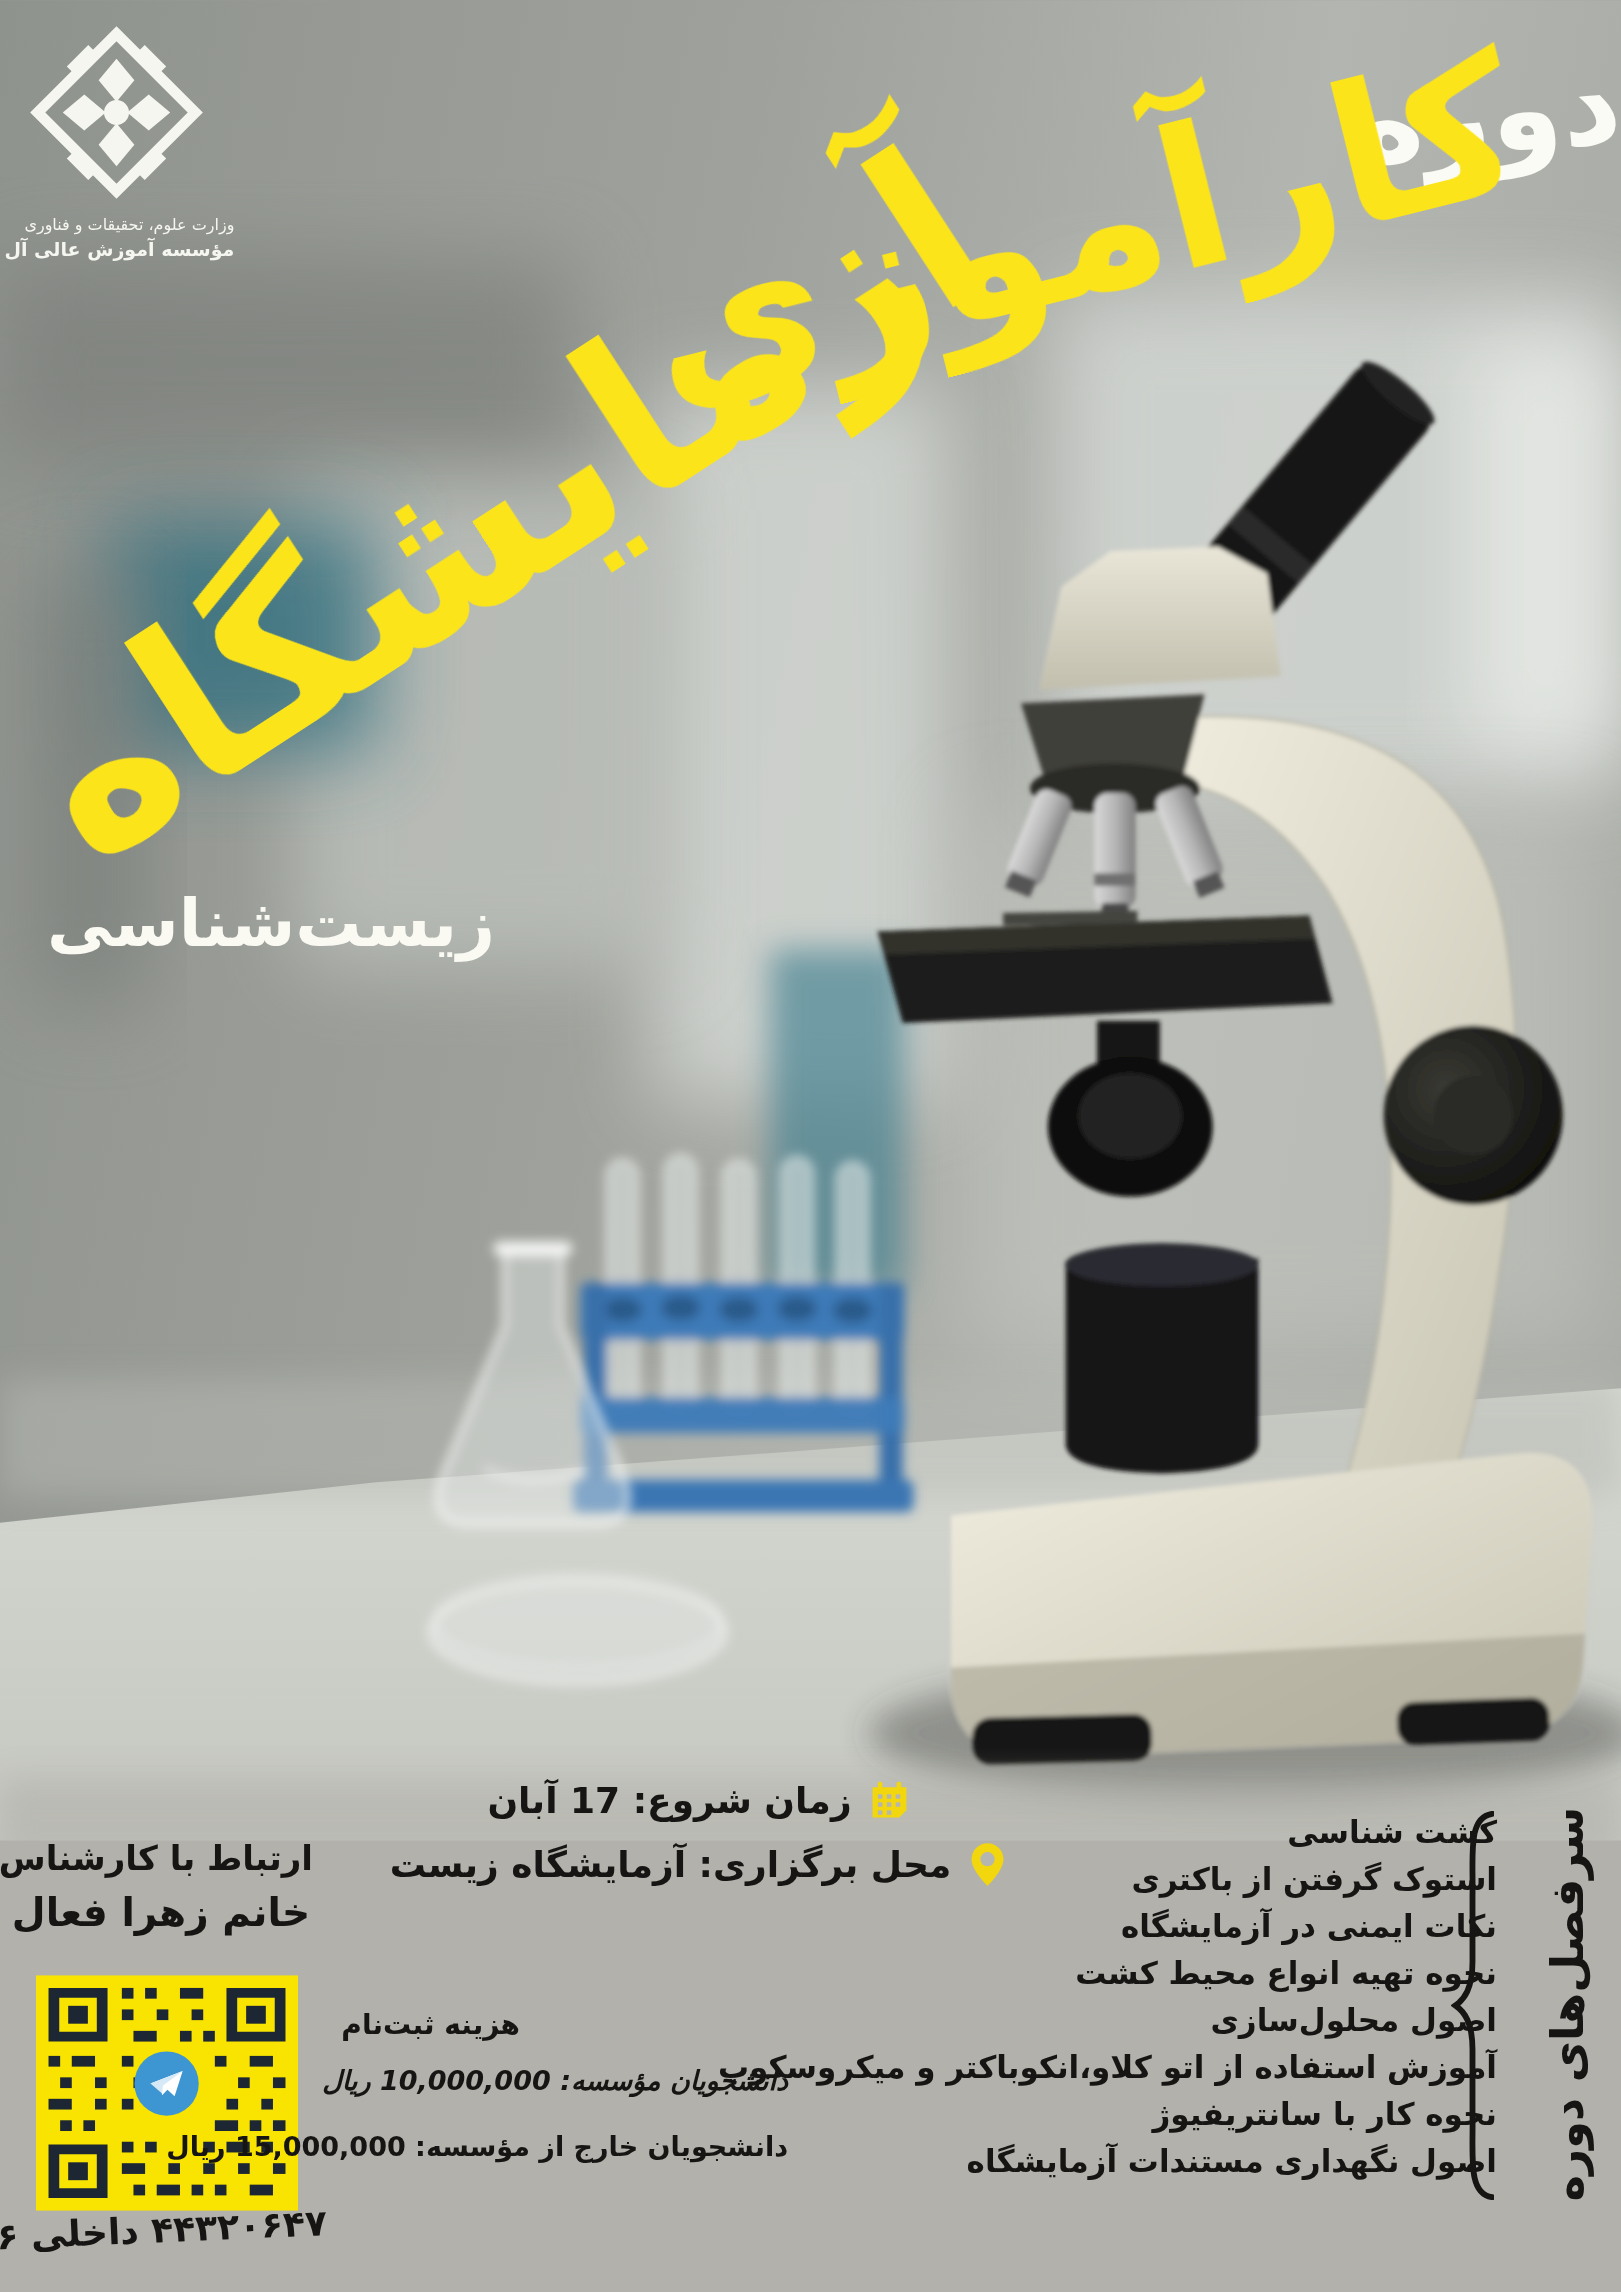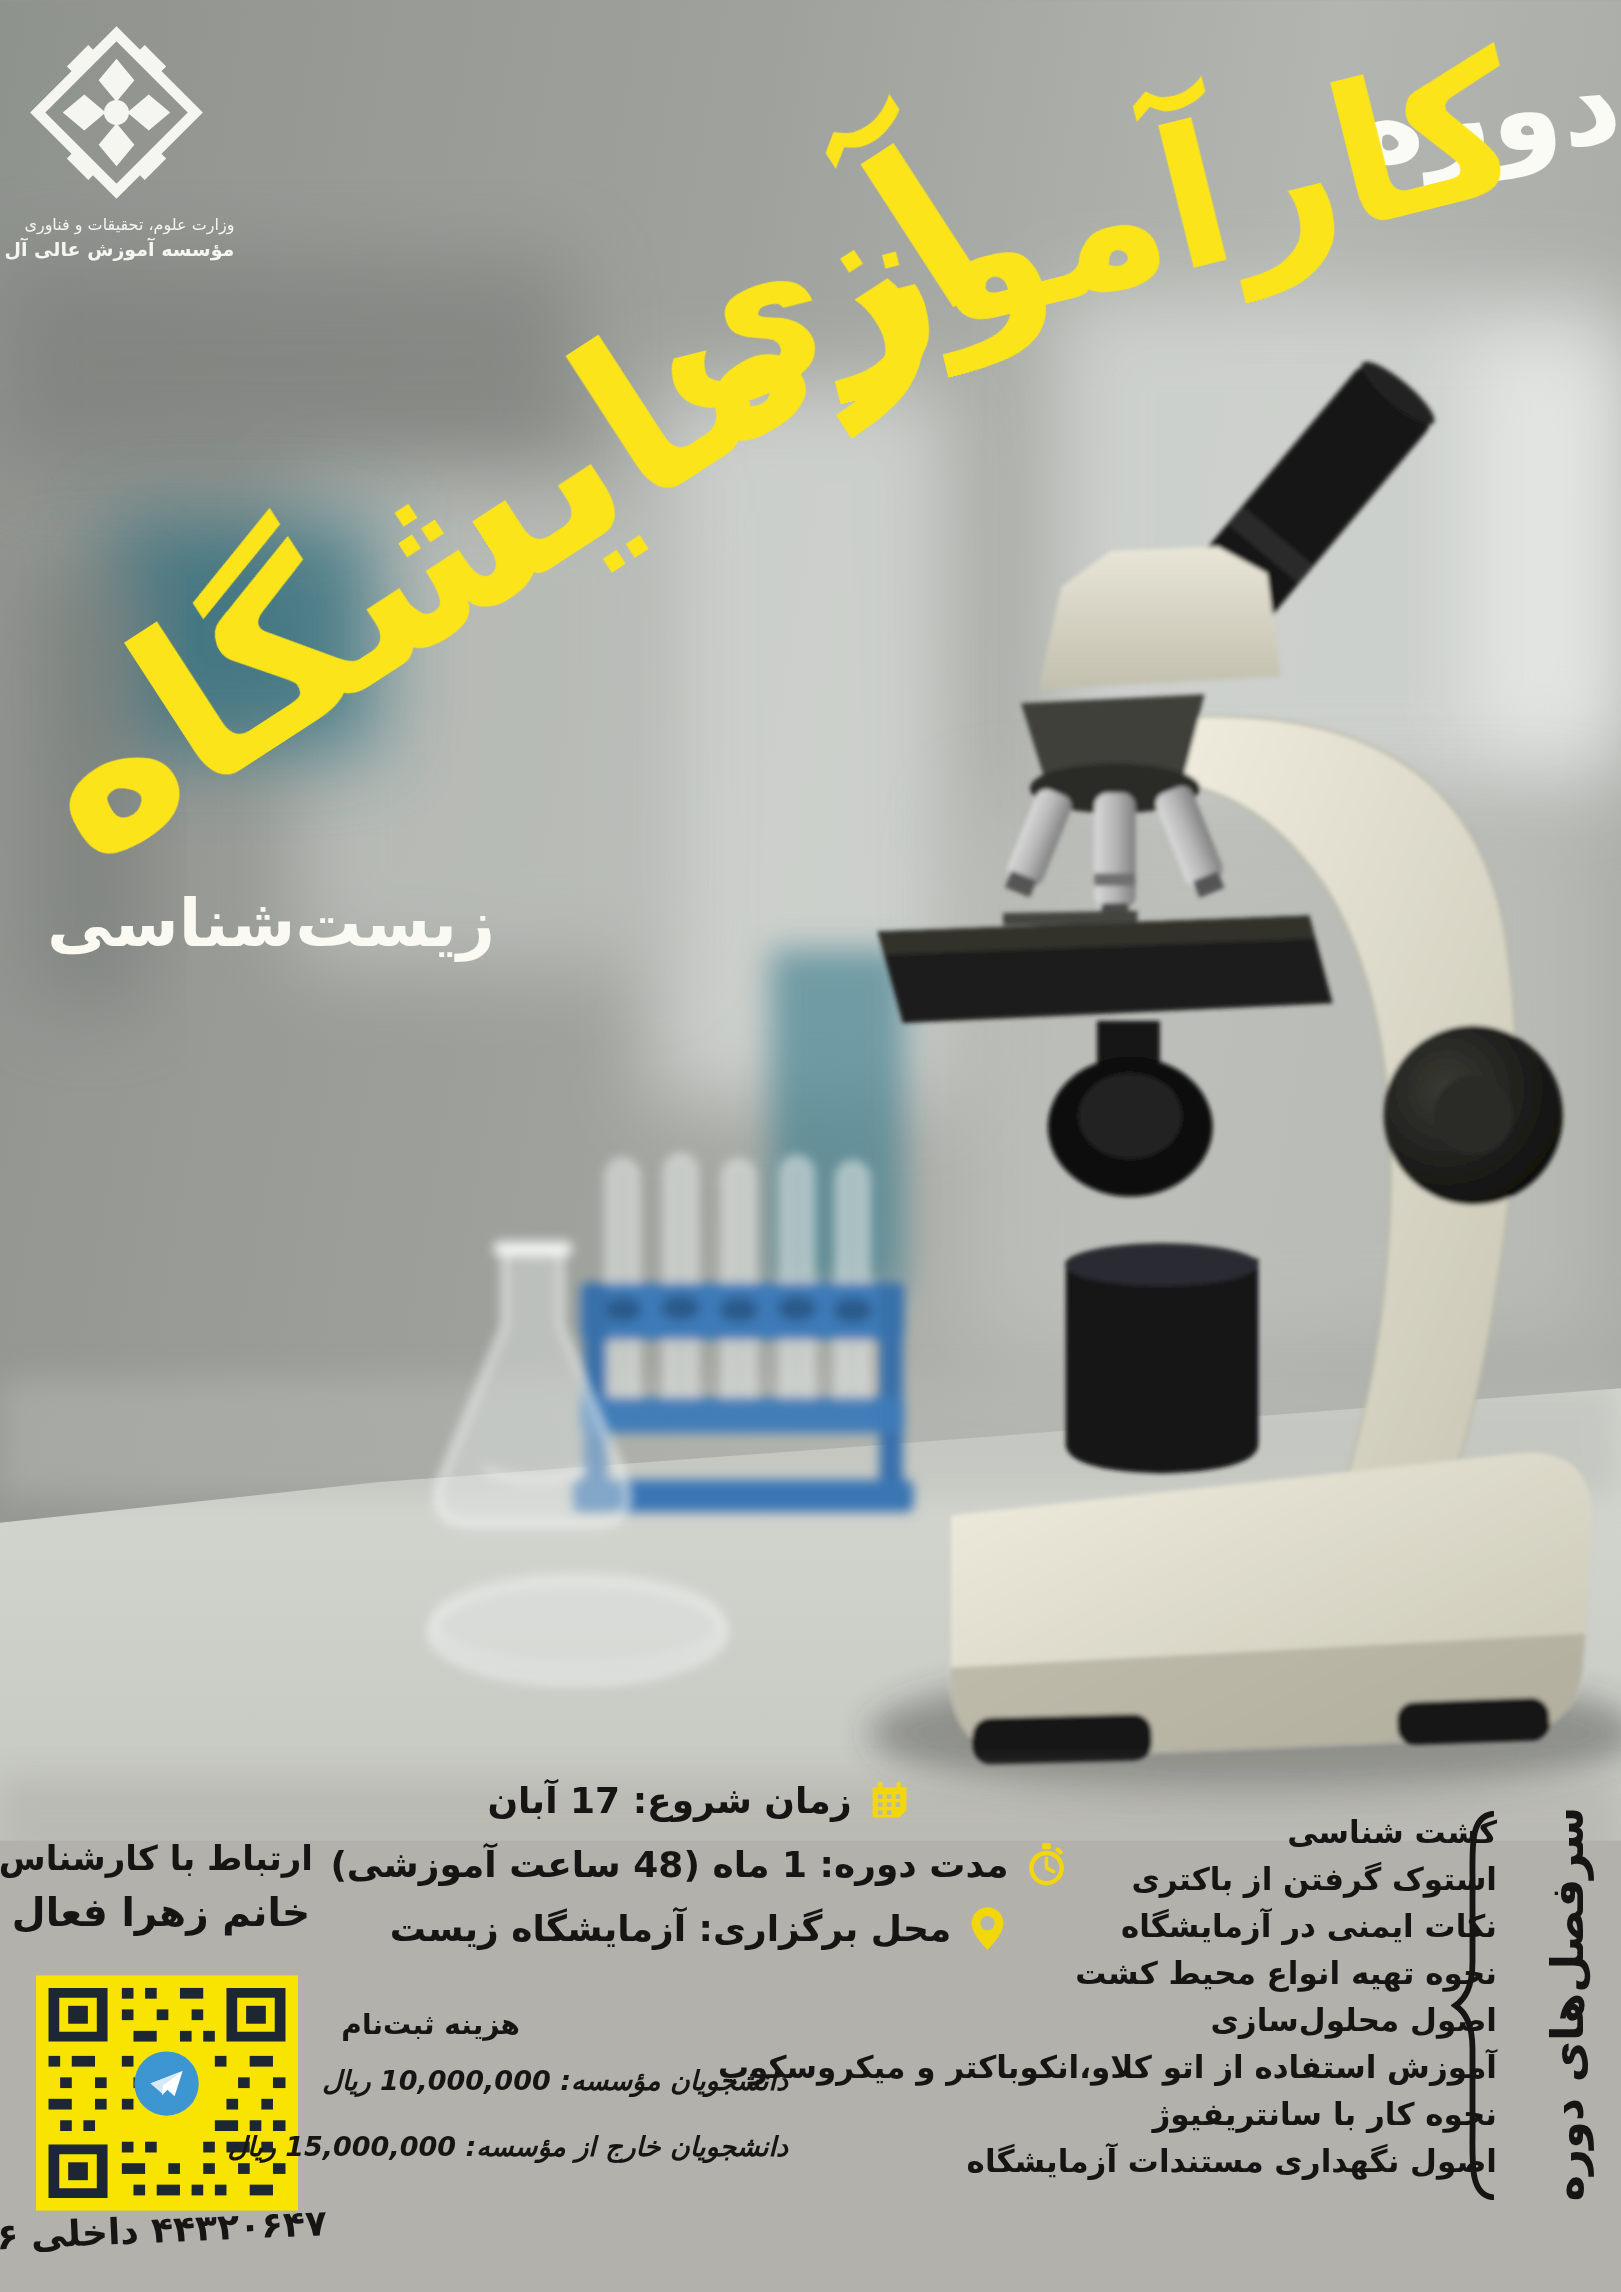--- a/index.html
+++ b/index.html
@@ -38,21 +38,21 @@
   .contact-title{left:9px;top:1838px;width:304px;text-align:center;font-size:34px;font-weight:bold;direction:rtl;}
   .contact-name{left:9px;top:1890px;width:304px;text-align:center;font-size:39px;font-weight:bold;direction:rtl;}
   .qr{left:36px;top:1975px;}
   .phone{left:4.5px;top:2209px;width:322px;text-align:center;font-size:36px;font-weight:bold;
          transform:rotate(-2.5deg);direction:rtl;}
   .fees-title{left:336px;top:2008px;width:184px;direction:rtl;text-align:right;
               font-size:28px;font-weight:bold;white-space:nowrap;}
   .fee-row1{left:269px;top:2065px;width:519px;direction:rtl;text-align:right;
             font-size:27px;font-weight:bold;white-space:nowrap;font-style:italic;}
   .fee-row2{left:269px;top:2131px;width:519px;direction:rtl;text-align:right;
-            font-size:27px;font-weight:bold;white-space:nowrap;font-style:italic;}
+            font-size:27px;font-weight:bold;white-space:nowrap;}
 </style>
 </head>
 <body>
 
 <div class="poster">
 
   <svg class="abs" style="left:0;top:0;" width="1621" height="2293" viewBox="0 0 1810 2560" aria-hidden="true">
     <defs>
       <linearGradient id="bg" x1="0" y1="0" x2="1" y2="0.25">
         <stop offset="0" stop-color="#8f938e"></stop>
@@ -226,29 +226,20 @@
             <rect x="20" y="16" width="5" height="5"></rect>
             <rect x="30" y="16" width="5" height="5"></rect>
           <rect x="10" y="25" width="5" height="5"></rect>
             <rect x="20" y="25" width="5" height="5"></rect>
             <rect x="30" y="25" width="5" height="5"></rect>
           <rect x="10" y="34" width="5" height="5"></rect>
             <rect x="20" y="34" width="5" height="5"></rect>
         </g>
       </svg>
       <span class="info-text">زمان شروع: 17 آبان</span>
-    </div>
-    <div class="info-row">
-      <svg class="info-icon" width="41" height="45" viewBox="0 0 46 50">
-        <rect x="18" y="1" width="10" height="7" rx="2" fill="#f2d60e"></rect>
-        <rect x="33" y="7" width="9" height="5" rx="2" fill="#f2d60e" transform="rotate(42 37 9)"></rect>
-        <circle cx="23" cy="29" r="17" fill="none" stroke="#f2d60e" stroke-width="5"></circle>
-        <path d="M23,29 L23,18 M23,29 L31,33" stroke="#f2d60e" stroke-width="4" stroke-linecap="round"></path>
-      </svg>
-      <span class="info-text">مدت دوره: 1 ماه (48 ساعت آموزشی)</span>
     </div>
     <div class="info-row">
       <svg class="info-icon" width="39" height="47" viewBox="0 0 44 52">
         <path d="M22,2 C12,2 4,10 4,20 c0,13 18,30 18,30 s18,-17 18,-30 C40,10 32,2 22,2 Z" fill="#f2d60e"></path>
         <circle cx="22" cy="20" r="8" fill="#b5b6b0"></circle>
       </svg>
       <span class="info-text">محل برگزاری: آزمایشگاه زیست</span>
     </div>
   </div>
 

